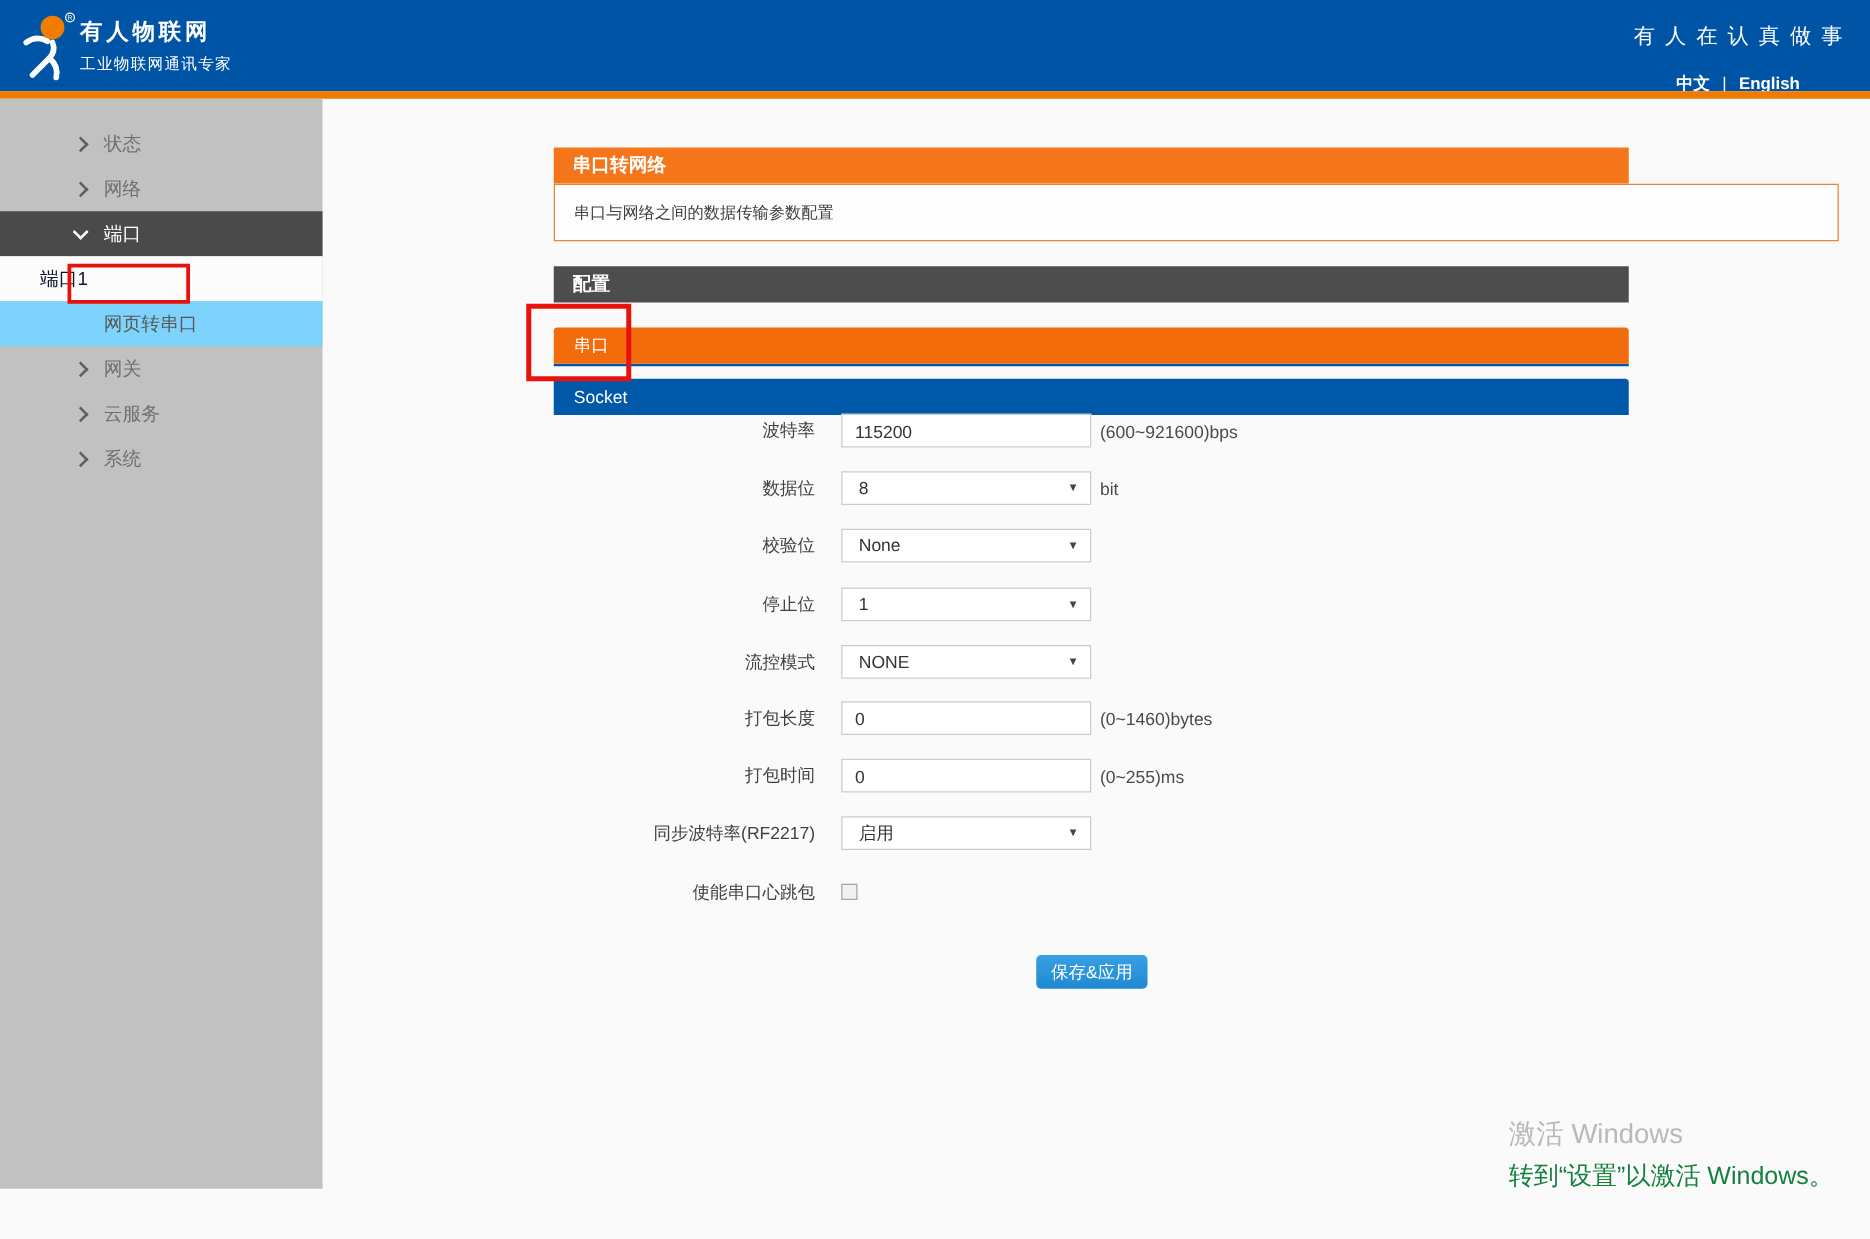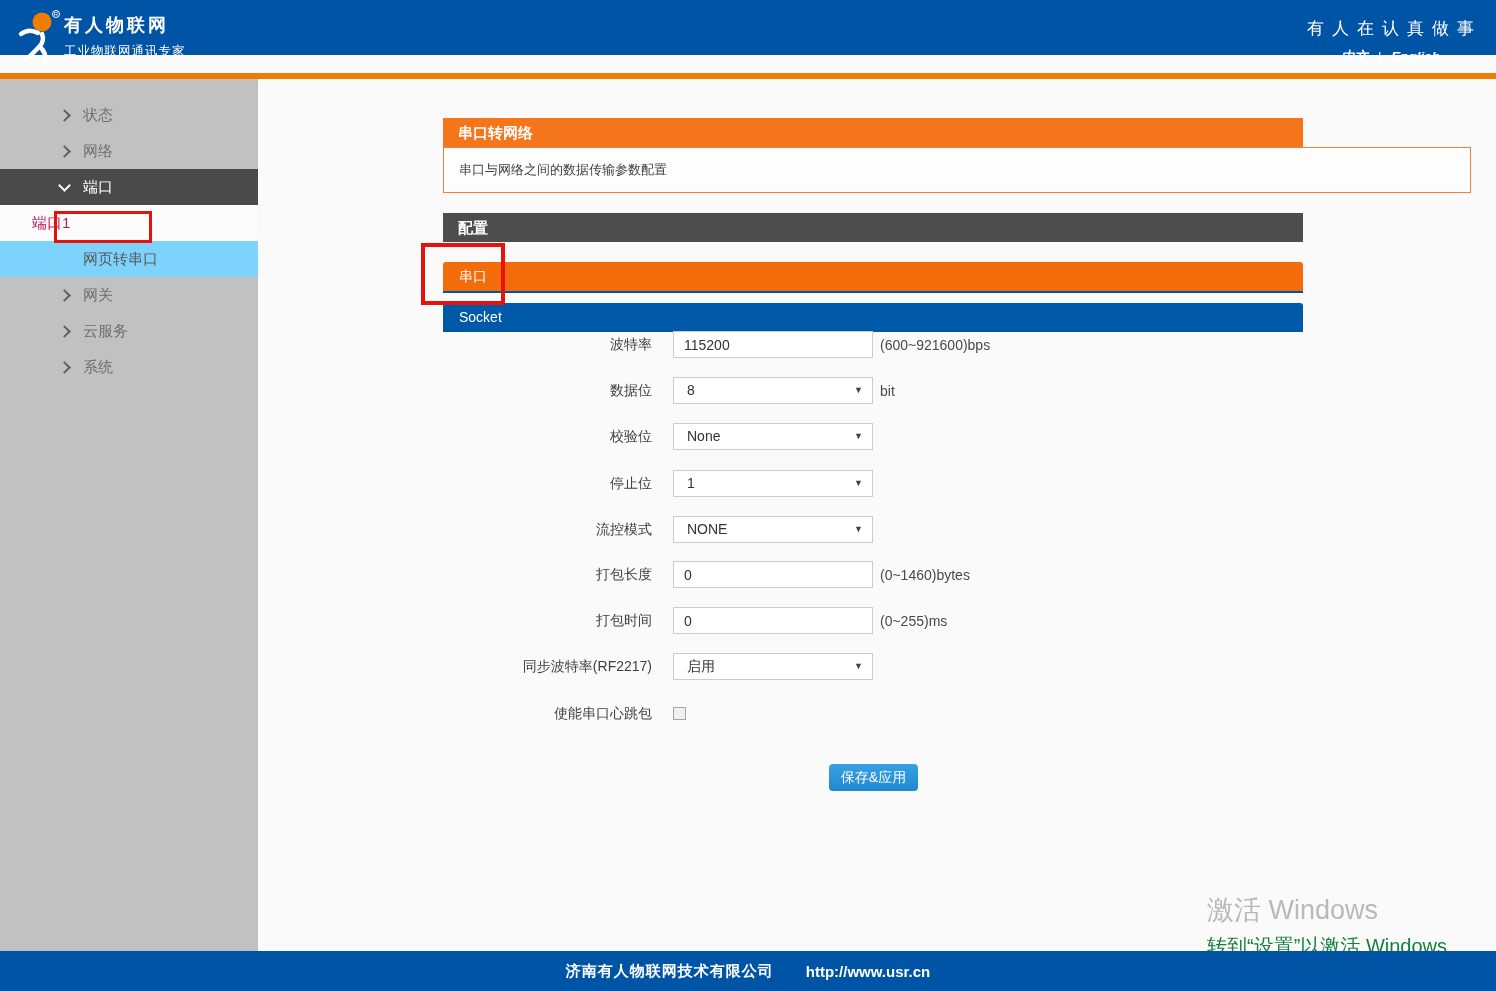--- a/index.html
+++ b/index.html
@@ -7,30 +7,30 @@
   .page {
     position: relative;
     width: 1496px; height: 991px;
     overflow: hidden;
     background: #fafafa;
     font-family: "Liberation Sans", "DejaVu Sans", sans-serif;
   }
 
   
   .header {
-    position: absolute; top:0; left:0; width:100%; height:55px;
+    position: absolute; top:0; left:0; width:100%; height:73px;
     background:#0054a6;
   }
   .logo { position:absolute; left:11px; top:8px; }
   .brand { position:absolute; left:64px; top:13px; color:#fff; }
   .brand-title { font-size:18px; font-weight:bold; letter-spacing:3px; }
   .brand-sub { font-size:12.5px; margin-top:6px; letter-spacing:1px; }
   .header-right { position:absolute; right:22px; top:17px; text-align:center; color:#fff; }
   .slogan { font-size:17px; letter-spacing:8px; margin-right:-8px; }
-  .lang { margin-top:8px; font-size:13.5px; font-weight:bold;font-style:italic; }
+  .lang { margin-top:18px; font-size:13.5px; font-weight:bold; }
   .lang span { cursor:pointer; }
   .lang .divider { margin:0 6px; font-weight:normal; }
   .accent-stripe { position:absolute; top:73px; left:0; width:100%; height:6px; background:#ef7c00; }
 
   
   .sidebar {
     position:absolute; left:0; top:79px; width:258px; height:872px;
     background:#c1c1c1; padding-top:18px;
   }
   .side-item {
@@ -39,21 +39,21 @@
   }
   .chev {
     width:9px; height:9px; margin-left:60px; flex:0 0 auto;
     border-right:2px solid #5f5f5f; border-bottom:2px solid #5f5f5f;
     transform:rotate(-45deg); margin-top:0;
   }
   .side-item .lbl { margin-left:14px; }
   .side-item.expanded { background:#4a4a4b; color:#fff; }
   .side-item.expanded .chev { border-color:#fff; transform:rotate(45deg); margin-top:-4px; }
   .side-item.sub { padding-left:83px; }
-  .side-item.sub-active { background:#fcfcfc; color:#be185d;padding-left:32px; }
+  .side-item.sub-active { background:#fcfcfc; color:#0f172a;padding-left:32px; }
   .side-item.sub-plain { background:#7dd3fc; color:#585858; }
 
   
   .annot { position:absolute; border:3px solid #e8120c; z-index:9; pointer-events:none; }
   .annot-port1 { left:54px; top:211px; width:98px; height:32px; }
   .annot-tab { left:421px; top:243px; width:84px; height:62px; border-width:4px; }
 
   
   .title-bar {
     position:absolute; left:443px; top:118px; width:860px; height:29px;
@@ -104,21 +104,21 @@
     border:1px solid #a6a6a6; background:#f1f1f1; cursor:pointer;
   }
   .save-btn {
     position:absolute; left:829px; top:764px; width:89px; height:27px;
     background:linear-gradient(#38a1e3,#1f88d2); border:none; border-radius:4px;
     color:#fff; font-size:14px; font-family:inherit; cursor:pointer;
   }
 
   
   .watermark { position:absolute; left:1207px; top:892px; color:#b9b9b9; }
-  .wm-1 { font-size:27px; }
+  .wm-1 { font-size:22px; }
   .wm-2 { font-size:20px; margin-top:5px; color:#15803d; }
 
   
   .footer {
     position:absolute; left:0; bottom:0; width:100%; height:40px;
     background:#0054a6; color:#fff;
     display:flex; align-items:center; justify-content:center; gap:32px;
     font-size:15px; font-weight:bold;
   }
   .footer .company { letter-spacing:1px; }
@@ -266,18 +266,14 @@
     <span class="checkbox"></span>
   </div>
 
   <button class="save-btn">保存&amp;应用</button>
 
   <div class="watermark">
     <div class="wm-1">激活 Windows</div>
     <div class="wm-2">转到“设置”以激活 Windows。</div>
   </div>
 
-  <div class="footer">
-    <span class="company">济南有人物联网技术有限公司</span>
-    <span class="url">http://www.usr.cn</span>
-  </div>
 
 </div>
 
 </body></html>

